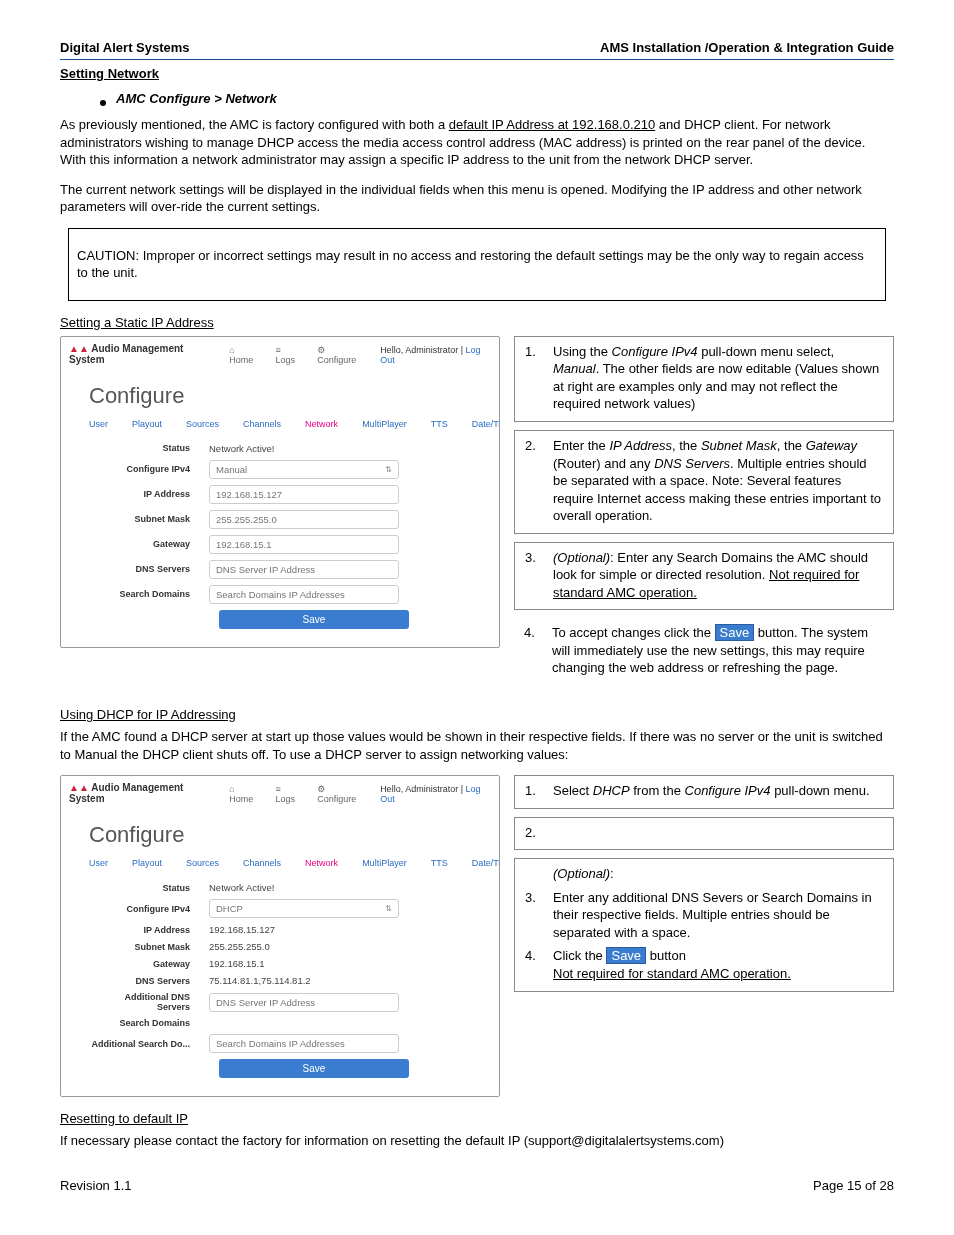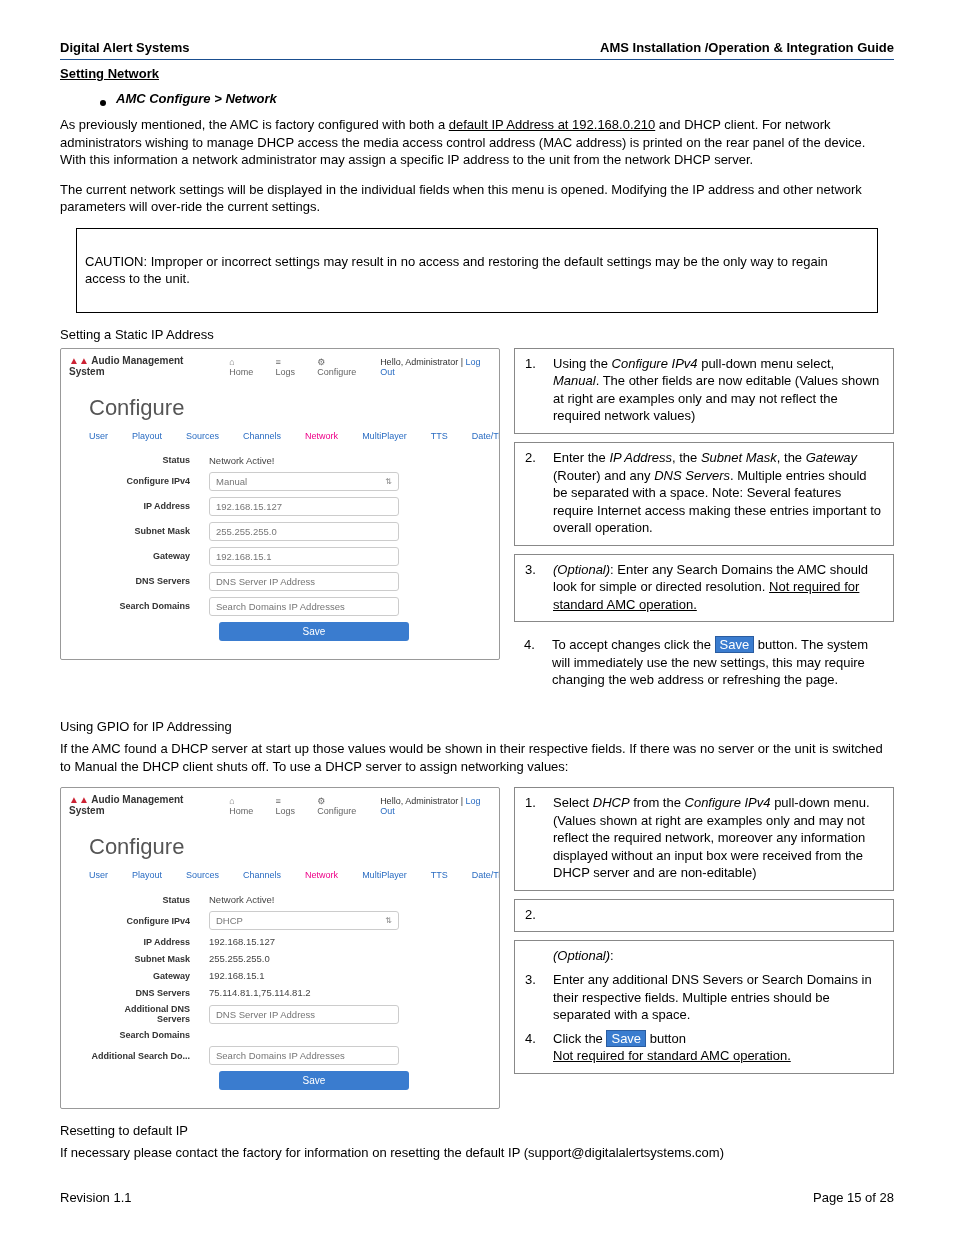--- a/index.html
+++ b/index.html
@@ -4,22 +4,22 @@
 <style>
 *{box-sizing:border-box;margin:0;padding:0}
 body{font-family:Arial,Helvetica,sans-serif;font-size:13px;color:#000;background:#fff;width:954px;margin:0 auto;padding:40px 60px}
 .hdr{display:flex;justify-content:space-between;font-weight:bold;font-size:13px;padding-bottom:4px;border-bottom:1.5px solid #1a4e8f;}
 .h3{font-weight:bold;text-decoration:underline;margin:6px 0 10px}
 .bullet{display:flex;align-items:flex-end;margin:0 0 10px 40px}
 .bullet .dot{width:6px;height:6px;background:#000;border-radius:50%;margin:6px 10px 0 0;flex:0 0 6px}
 .bi{font-weight:bold;font-style:italic}
 .para{margin:0 0 12px;line-height:1.35}
 .und{text-decoration:underline}
-.caution{border:1px solid #000;padding:24px 8px;margin:4px 16px 14px;line-height:1.35}
-.subh{margin:6px 0 6px}
+.caution{border:1px solid #000;padding:18px 8px;margin:4px 8px 14px;line-height:1.35}
+.subh{text-decoration:underline;margin:6px 0 6px}
 .two{display:flex;gap:14px;margin-bottom:14px}
 .lcol{width:440px;flex:0 0 440px}
 .rcol{flex:1}
 .shot{border:1px solid #999;background:#fff;font-size:9.5px;color:#444;border-radius:2px;overflow:hidden}
 .shot .bar{display:flex;align-items:flex-end;padding:6px 8px 4px;gap:16px}
 .shot .sys{font-weight:bold;color:#333;font-size:10px}
 .shot .sys .rr{color:#c23}
 .shot .nav{font-size:9px;color:#666}
 .shot .hello{margin-left:auto;font-size:9px;color:#333}
 .shot .hello a{color:#2a6cc2;text-decoration:none}
@@ -137,21 +137,21 @@
         <span class="n">3.</span>
         <span class="t"><span class="i">(Optional)</span><span>: Enter any Search Domains the AMC should look for simple or directed resolution. </span><span class="und">Not required for standard AMC operation.</span></span>
       </div>
     <div class="step" style="border:none">
         <span class="n">4.</span>
         <span class="t"><span>To accept changes click the </span><span class="savei">Save</span> <span> button. The system will immediately use the new settings, this may require changing the web address or refreshing the page.</span></span>
       </div>
   </div>
 </div>
 
-<div class="subh">Using GPIO for IP Addressing</div>
+<div class="subh">Using DHCP for IP Addressing</div>
 <p class="para">If the AMC found a DHCP server at start up those values would be shown in their respective fields. If there was no server or the unit is switched to Manual the DHCP client shuts off. To use a DHCP server to assign networking values:</p>
 
 <div class="two">
   <div class="lcol">
     <div class="shot">
       <div class="bar">
         <span class="sys"><span class="rr">▲▲</span> <span>Audio Management System</span></span>
         <span class="nav">⌂ <span>Home</span></span>
         <span class="nav">≡ <span>Logs</span></span>
         <span class="nav">⚙ <span>Configure</span></span>
@@ -210,21 +210,21 @@
             <span class="lbl">Additional Search Do...</span>
             <input placeholder="Search Domains IP Addresses" style="">
           </div>
         <div class="btn">Save</div>
       </div>
     </div>
   </div>
   <div class="rcol">
     <div class="step">
         <span class="n">1.</span>
-        <span class="t"><span>Select </span><span class="i">DHCP</span><span> from the </span><span class="i">Configure IPv4</span><span> pull-down menu.</span><br><span>(Values shown at right are examples only and may not reflect the required network, moreover any information displayed without an input box were received from the DHCP server and are non-editable)</span></span>
+        <span class="t"><span>Select </span><span class="i">DHCP</span><span> from the </span><span class="i">Configure IPv4</span><span> pull-down menu.</span><br></span>
       </div>
     <div class="step">
         <span class="n">2.</span>
       </div>
     <div class="step db">
       <div style="flex:1">
         <div class="inner">
             <span class="n"></span>
             <span class="t"><span class="i">(Optional)</span><span>:</span></span>
           </div>

